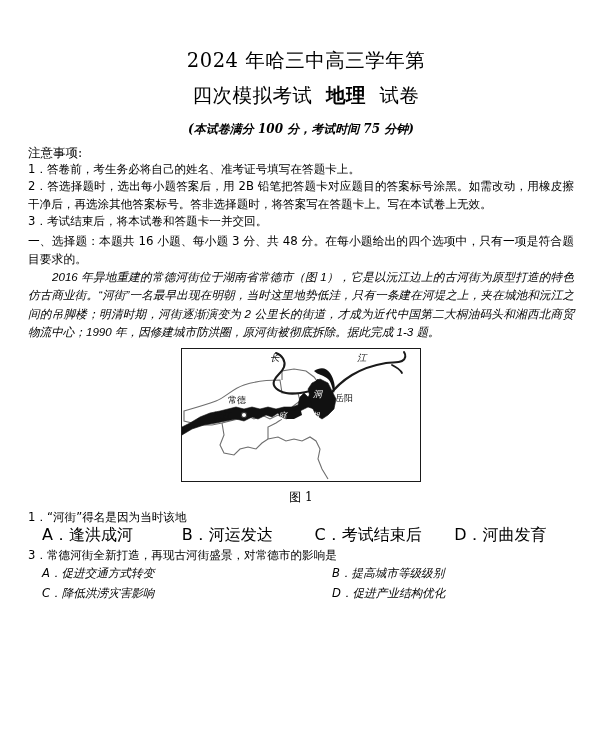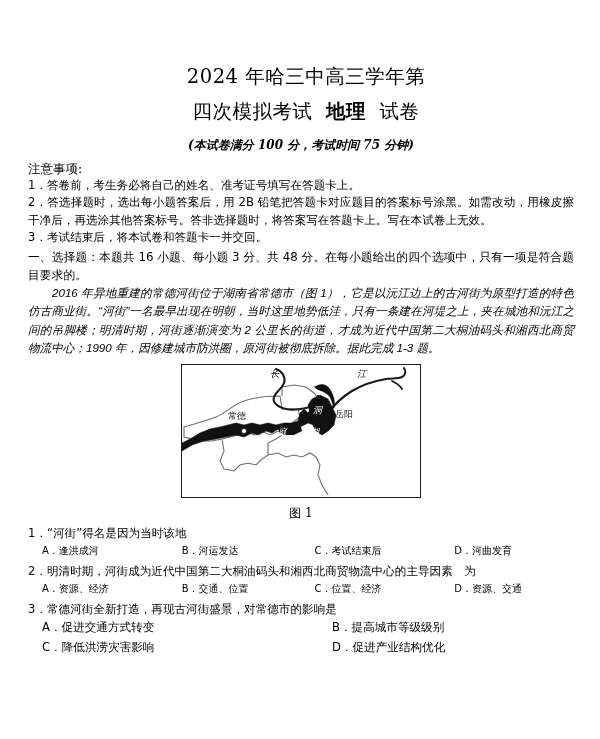--- a/index.html
+++ b/index.html
@@ -18,21 +18,21 @@
   .page {
     position: absolute;
     left: 0; top: 0;
     width: 600px;
     height: 739px;
     background: #ffffff;
   }
   .content {
     position: absolute;
     left: 28px;
-    top: 60px;
+    top: 44px;
     width: 546px;
   }
 
   
   .title-block {
     text-align: center;
     margin: 0 0 2px 0;
   }
   .title-line1 {
     font-family: "DejaVu Serif", "Liberation Serif", serif;
@@ -122,39 +122,39 @@
   
   .question {
     margin-top: 1px;
   }
   .q-stem {
     font-size: 11.6px;
     line-height: 18.4px;
     text-align: justify;
   }
   .q-options-inline {
-    font-size: 10px;
+    font-size: 16px;
     line-height: 18.6px;
     display: flex;
     padding-left: 14px;
   }
   .q-options-inline .opt {
     white-space: nowrap;
   }
   .q-options-inline .opt.o1 { width: 140px; }
   .q-options-inline .opt.o2 { width: 133px; }
   .q-options-inline .opt.o3 { width: 140px; }
   .q-options-inline .opt.o4 { width: 120px; }
 
   .q-options-grid {
     font-size: 11.6px;
     line-height: 19.6px;
     padding-left: 14px;
   }
-  .q-options-grid .row { display: flex; }
+  .q-options-grid .row { display: flex; font-style: italic; }
   .q-options-grid .opt { white-space: nowrap; }
   .q-options-grid .opt.left { width: 290px; }
 </style>
 </head>
 <body>
 
 <div class="page">
   <div class="content">
 
     <div class="title-block">
@@ -222,29 +222,20 @@
     <div class="question">
       <div class="q-stem"><span>1．</span><span>“河街”得名是因为当时该地</span></div>
       <div class="q-options-inline">
         <span class="opt o1">A．逢洪成河</span>
         <span class="opt o2">B．河运发达</span>
         <span class="opt o3">C．考试结束后</span>
         <span class="opt o4">D．河曲发育</span>
       </div>
     </div>
 
-    <div class="question">
-      <div class="q-stem"><span>2．</span><span>明清时期，河街成为近代中国第二大桐油码头和湘西北商贸物流中心的主导因素　为</span></div>
-      <div class="q-options-inline">
-        <span class="opt o1">A．资源、经济</span>
-        <span class="opt o2">B．交通、位置</span>
-        <span class="opt o3">C．位置、经济</span>
-        <span class="opt o4">D．资源、交通</span>
-      </div>
-    </div>
 
     <div class="question">
       <div class="q-stem"><span>3．</span><span>常德河街全新打造，再现古河街盛景，对常德市的影响是</span></div>
       <div class="q-options-grid">
         <div class="row">
           <span class="opt left">A．促进交通方式转变</span>
           <span class="opt">B．提高城市等级级别</span>
         </div>
         <div class="row">
           <span class="opt left">C．降低洪涝灾害影响</span>

